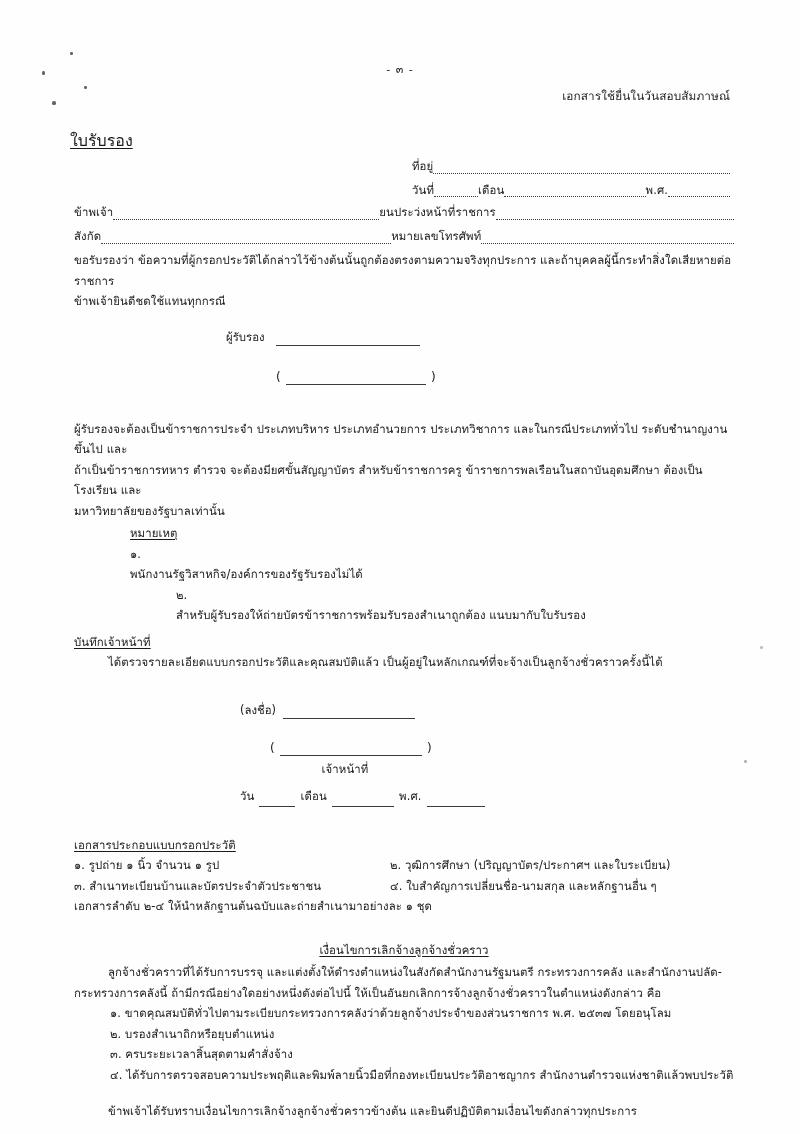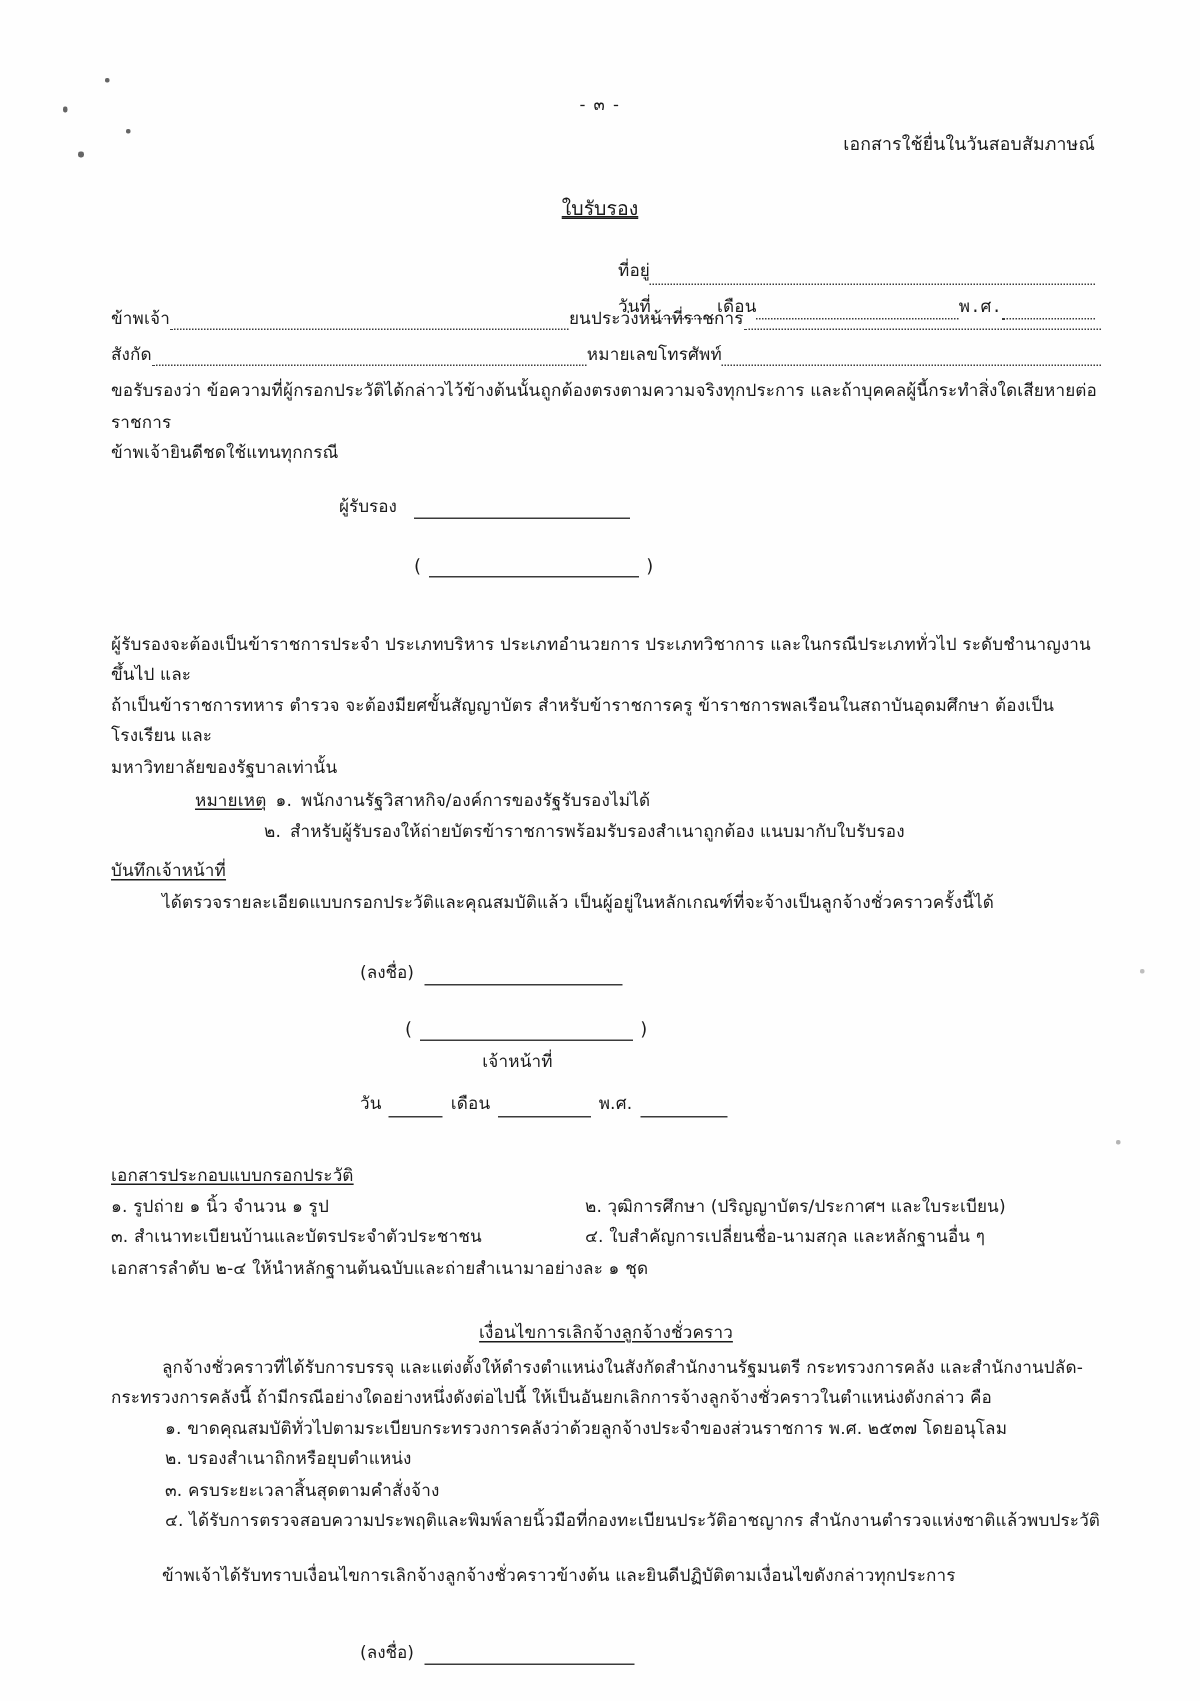--- a/index.html
+++ b/index.html
@@ -56,23 +56,22 @@
   }
   .hdr-right {
     position: absolute;
     right: 0; top: 26px;
     font-size: 11.8px;
   }
   .title {
     position: absolute;
     left: 0; top: 68px;
     width: 660px;
-    text-align: center;
-    font-size: 13px;
-    text-decoration: underline;
+    text-align: left;
+    font-size: 16px;
   }
 
   
   .dots {
     flex: 1 1 auto;
     border-bottom: 1.1px dotted #3b3b3b;
     transform: translateY(-3px);
     min-width: 8px;
   }
   .fld { display: flex; align-items: flex-end; }
@@ -81,37 +80,36 @@
   
   .rule {
     display: inline-block;
     border-bottom: 1px solid #3a3a3a;
     height: 12px;
     vertical-align: bottom;
   }
 
   .addr-block {
     position: absolute;
-    right: 0; top: 112px;
+    right: 0; top: 96px;
     width: 318px;
-    font-family: Liberation Mono, monospace;
   }
   .addr-block .fld { margin-bottom: 3px; }
 
   .body-block { position: absolute; left: 4px; top: 142px; width: 660px; }
   .body-block .fld { margin-bottom: 3.5px; }
 
   .sigwrap { margin-top: 14px; }
   .sig-lbl { font-size: 11.4px; }
   .paren { font-size: 12px; }
 
   .indent { text-indent: 34px; }
 
   .noteblock { padding-left: 56px; }
-  .noteblock .nrow { display: flex; }
+  .noteblock .nrow { display: flex; flex-direction: column; }
   .noteblock .nnum { flex: 0 0 auto; padding-right: 6px; }
 
   .twocol { display: flex; }
   .twocol .c1 { width: 316px; flex: 0 0 316px; }
   .twocol .c2 { flex: 1 1 auto; }
 </style>
 </head>
 <body>
 
 <div class="page">

